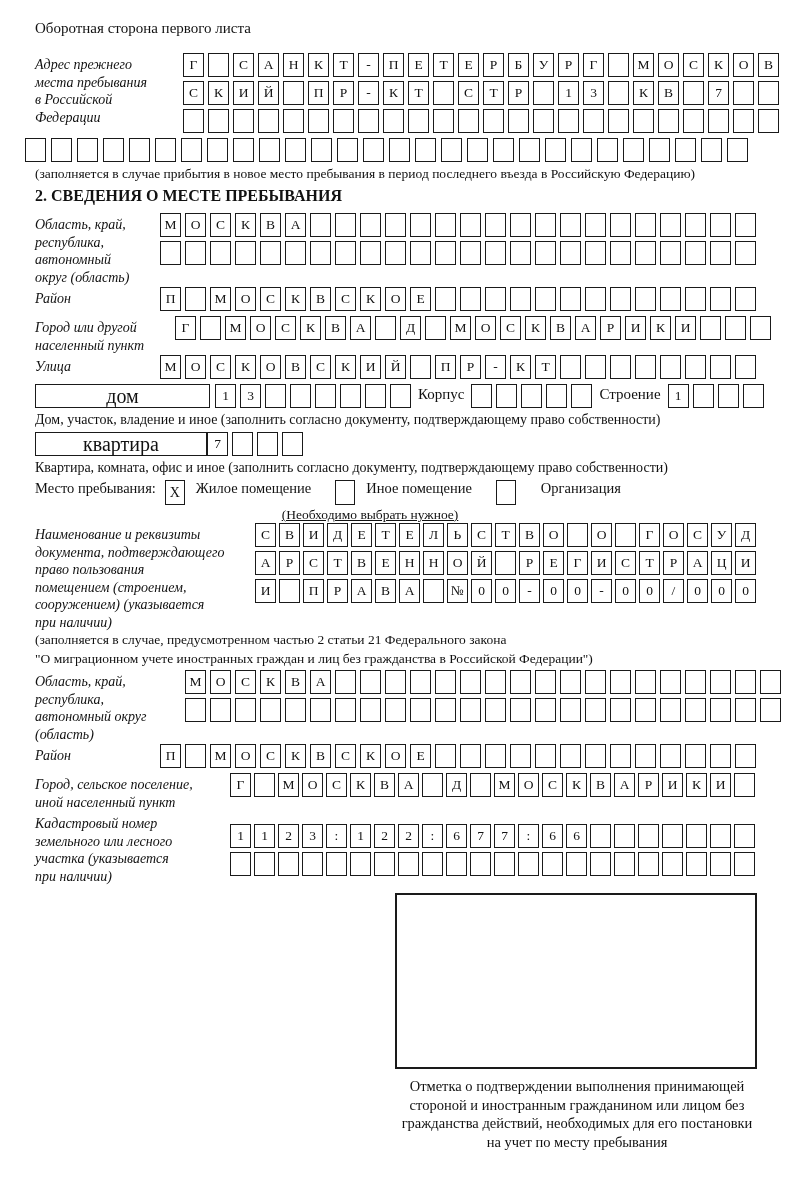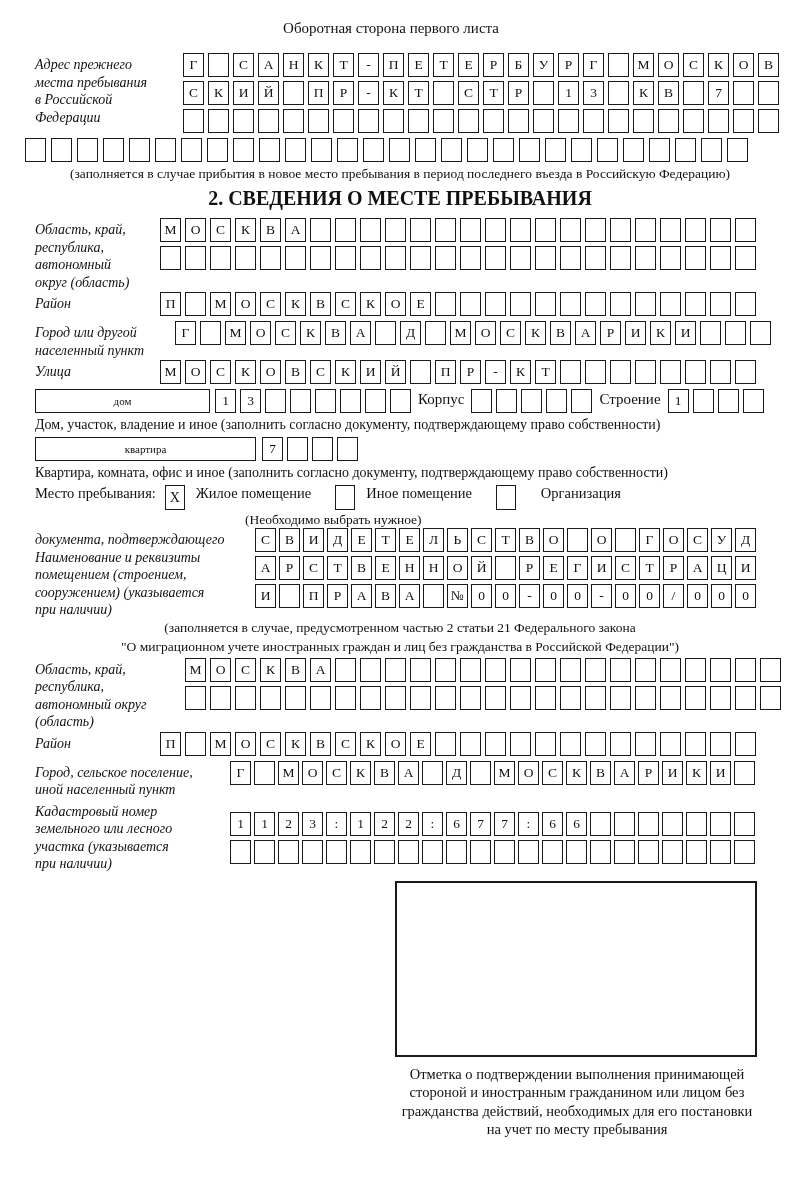--- a/index.html
+++ b/index.html
@@ -1,19 +1,19 @@
 <!DOCTYPE html>
 <html><head>
 <meta charset="utf-8">
 <style>
   html,body{margin:0;padding:0;background:#ffffff;}
   body{width:800px;height:1180px;color:#111;font-family:"Liberation Serif","DejaVu Serif",serif;overflow:hidden;}
   .sheet{position:relative;width:800px;height:1180px;padding:20px 35px 0 35px;box-sizing:border-box;}
 
-  .hdr-note{text-align:center;font-size:15px;margin:0 18px 16px 0;}
+  .hdr-note{text-align:left;font-size:15px;margin:0 18px 16px 0;}
 
   .block{display:flex;align-items:flex-start;margin-bottom:1px;}
   .lbl{font-size:14px;line-height:17.5px;flex:none;padding-top:3px;font-style:italic;}
   .lbl div{white-space:nowrap;}
   .rows{flex:none;}
 
   .cellrow{display:flex;margin-bottom:4px;height:24px;}
   .cell{flex:none;width:21px;height:24px;box-sizing:border-box;border:1.5px solid #1a1a1a;margin-right:4px;
         display:flex;align-items:center;justify-content:center;font-size:13.5px;background:#fff;}
   .tight .cell{margin-right:3px;}
@@ -23,36 +23,36 @@
   .addr .lbl{width:148px;}
   .reg2 .lbl,.dist .lbl,.street .lbl{width:125px;}
   .city2 .lbl{width:140px;}
   .doc .lbl{width:220px;}
   .reg3 .lbl{width:150px;}
   .city3 .lbl{width:195px;}
   .cad .lbl{width:195px;}
   .cad .rows{margin-top:12px;}
 
   .note{font-size:13.5px;line-height:16px;}
-  .note-center{text-align:center;margin:1px 0 3px 0;}
+  .note-center{margin:1px 0 3px 0;}
   .note-left{margin:1px 0 4px 0;font-size:14px;}
-  .sec2-title{font-size:20px;font-weight:bold;text-align:center;margin:5px 0 8px 0;}
+  .sec2-title{font-size:16px;font-weight:bold;text-align:left;margin:5px 0 8px 0;}
   .fact-title{font-size:15.5px;font-weight:bold;text-align:center;margin:10px 0 7px 0;}
 
   .dom-row{display:flex;align-items:flex-start;height:24px;margin-bottom:4px;}
-  .widebox{box-sizing:border-box;height:24px;border:1.5px solid #1a1a1a;display:flex;align-items:center;justify-content:center;font-size:11px;flex:none;background:#fff;}
+  .widebox{box-sizing:border-box;height:24px;border:1.5px solid #1a1a1a;display:flex;align-items:center;justify-content:center;font-size:20px;flex:none;background:#fff;}
   .dom-box{width:175px;margin-right:5px;}
-  .kv-box{width:221px;margin-right:6px;}
+  .kv-box{width:172px;}
   .inline-lbl{font-size:15px;padding:2px 7px 0 3px;white-space:nowrap;}
 
   .stay-row{display:flex;align-items:flex-start;margin:3px 0 2px 0;font-size:14.5px;}
   .checkbox{flex:none;width:20px;height:25px;border:1.5px solid #1a1a1a;box-sizing:border-box;
             display:flex;align-items:center;justify-content:center;font-size:14px;margin:0 11px 0 9px;background:#fff;}
   .cb2{margin-left:24px;}
-  .stay-note{margin-left:210px;width:250px;}
+  .stay-note{margin-left:210px;width:250px;text-align:center;text-decoration:underline;}
 
   .stamp-box{width:362px;height:176px;border:2px solid #1a1a1a;box-sizing:border-box;margin:8px 0 8px 360px;background:#fff;}
   .stamp-caption{width:380px;margin-left:352px;text-align:center;font-size:14.5px;line-height:18.5px;}
 </style>
 </head>
 <body>
 
 <div class="sheet">
 
   <div class="hdr-note">Оборотная сторона первого листа</div>
@@ -388,22 +388,23 @@
     <span>Жилое помещение</span>
     <span class="checkbox cb2"></span>
     <span>Иное помещение</span>
     <span class="checkbox cb2"></span>
     <span style="margin-left:14px">Организация</span>
   </div>
   <div class="note stay-note">(Необходимо выбрать нужное)</div>
 
   <div class="block doc tight">
     <div class="lbl">
+      <div>Наименование и реквизиты</div>
       <div>документа, подтверждающего</div>
-      <div>Наименование и реквизиты</div>
+      <div>право пользования</div>
       <div>помещением (строением,</div>
       <div>сооружением) (указывается</div>
       <div>при наличии)</div>
     </div>
     <div class="rows">
       <div class="cellrow tight">
           <span class="cell">С</span>
           <span class="cell">В</span>
           <span class="cell">И</span>
           <span class="cell">Д</span>

